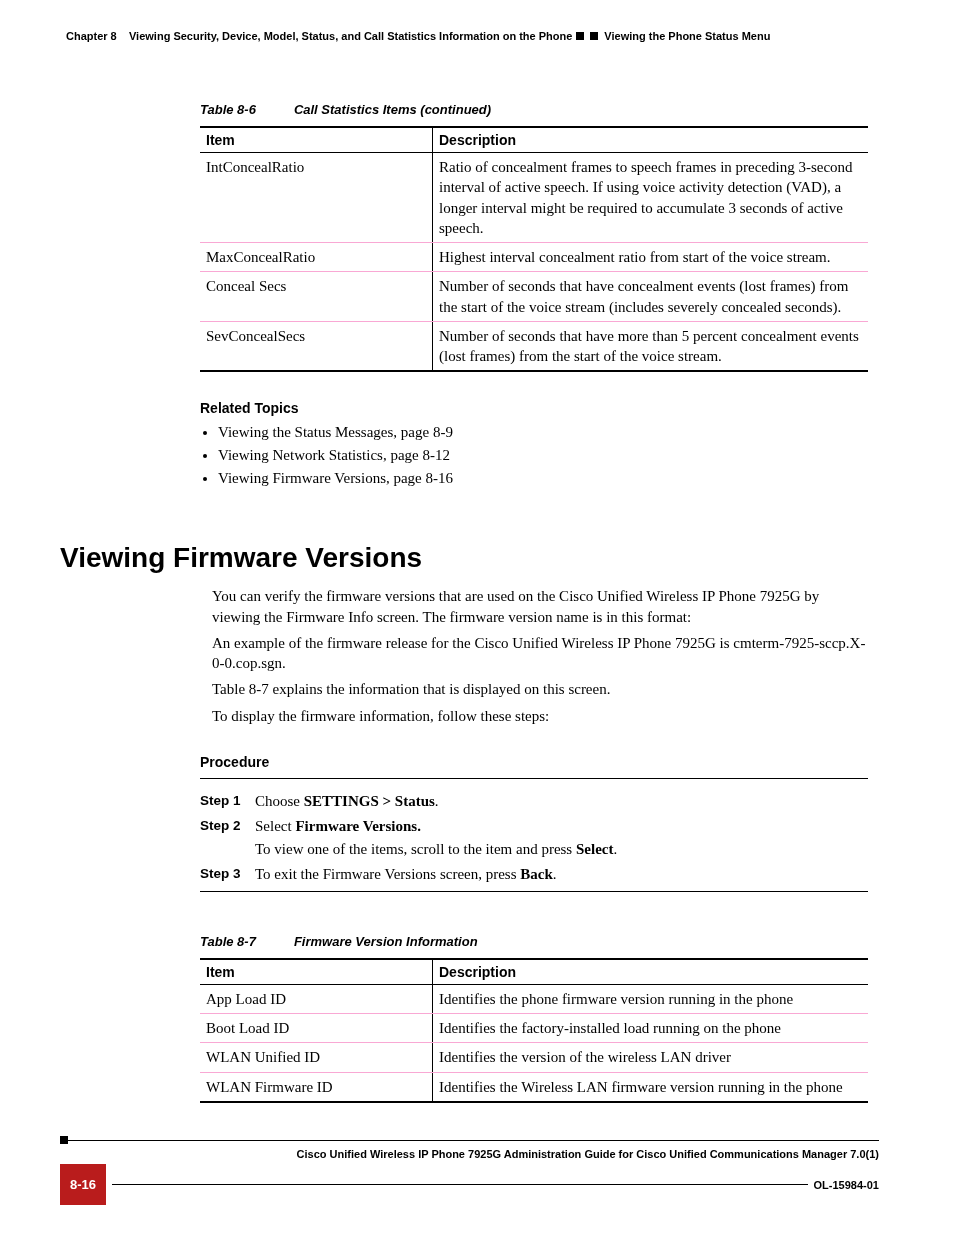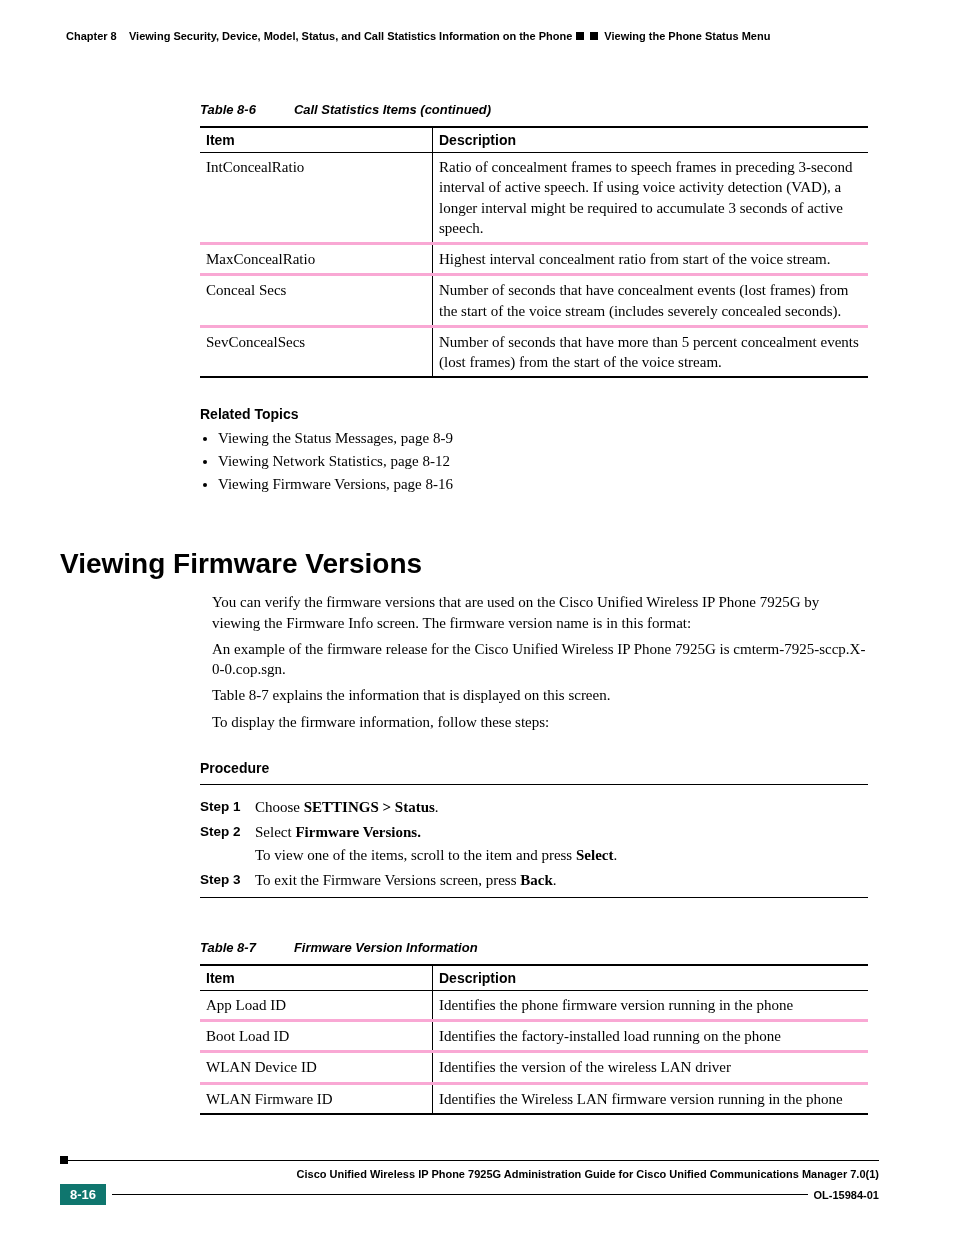--- a/index.html
+++ b/index.html
@@ -59,21 +59,21 @@
     font-size: 14px;
     text-align: left;
     padding: 4px 6px;
     border-top: 2px solid #000;
     border-bottom: 1px solid #000;
     border-right: 1px solid #000;
   }
   table.doc th:last-child { border-right: none; }
   table.doc td {
     padding: 4px 6px;
-    border-bottom: 3px solid #f9a8d4;
+    border-bottom: 1px solid #f9a8d4;
     border-right: 1px solid #000;
     vertical-align: top;
     line-height: 1.35;
   }
   table.doc td:last-child { border-right: none; }
   table.doc tr:last-child td { border-bottom: 2px solid #000; }
   .col-item { width: 220px; }
   .sect-head {
     font-family: Arial, Helvetica, sans-serif;
     font-weight: bold;
@@ -122,24 +122,24 @@
   .footer-top .sq { width:8px; height:8px; background:#000; }
   .footer-title {
     font-family: Arial, Helvetica, sans-serif;
     font-weight:bold; font-size:11px; text-align:right;
     margin-top:4px;
   }
   .footer-bottom {
     display:flex; align-items:center; margin-top:4px;
   }
   .page-badge {
-    background:#0f766e; color:#fff;
+    background:#b91c1c; color:#fff;
     font-family: Arial, Helvetica, sans-serif;
     font-weight:bold; font-size:13px;
-    padding: 3px 10px;
+    padding: 13px 10px;
   }
   .footer-bottom .rule { flex:1; height:1px; background:#000; margin: 0 6px; }
   .doc-id {
     font-family: Arial, Helvetica, sans-serif;
     font-weight:bold; font-size:11px;
   }
 </style>
 </head>
 <body>
 
@@ -239,21 +239,21 @@
       <tbody>
         <tr>
             <td>App Load ID</td>
             <td>Identifies the phone firmware version running in the phone</td>
           </tr>
         <tr>
             <td>Boot Load ID</td>
             <td>Identifies the factory-installed load running on the phone</td>
           </tr>
         <tr>
-            <td>WLAN Device ID</td>
+            <td>WLAN Unified ID</td>
             <td>Identifies the version of the wireless LAN driver</td>
           </tr>
         <tr>
             <td>WLAN Firmware ID</td>
             <td>Identifies the Wireless LAN firmware version running in the phone</td>
           </tr>
       </tbody>
     </table>
   </div>
 

